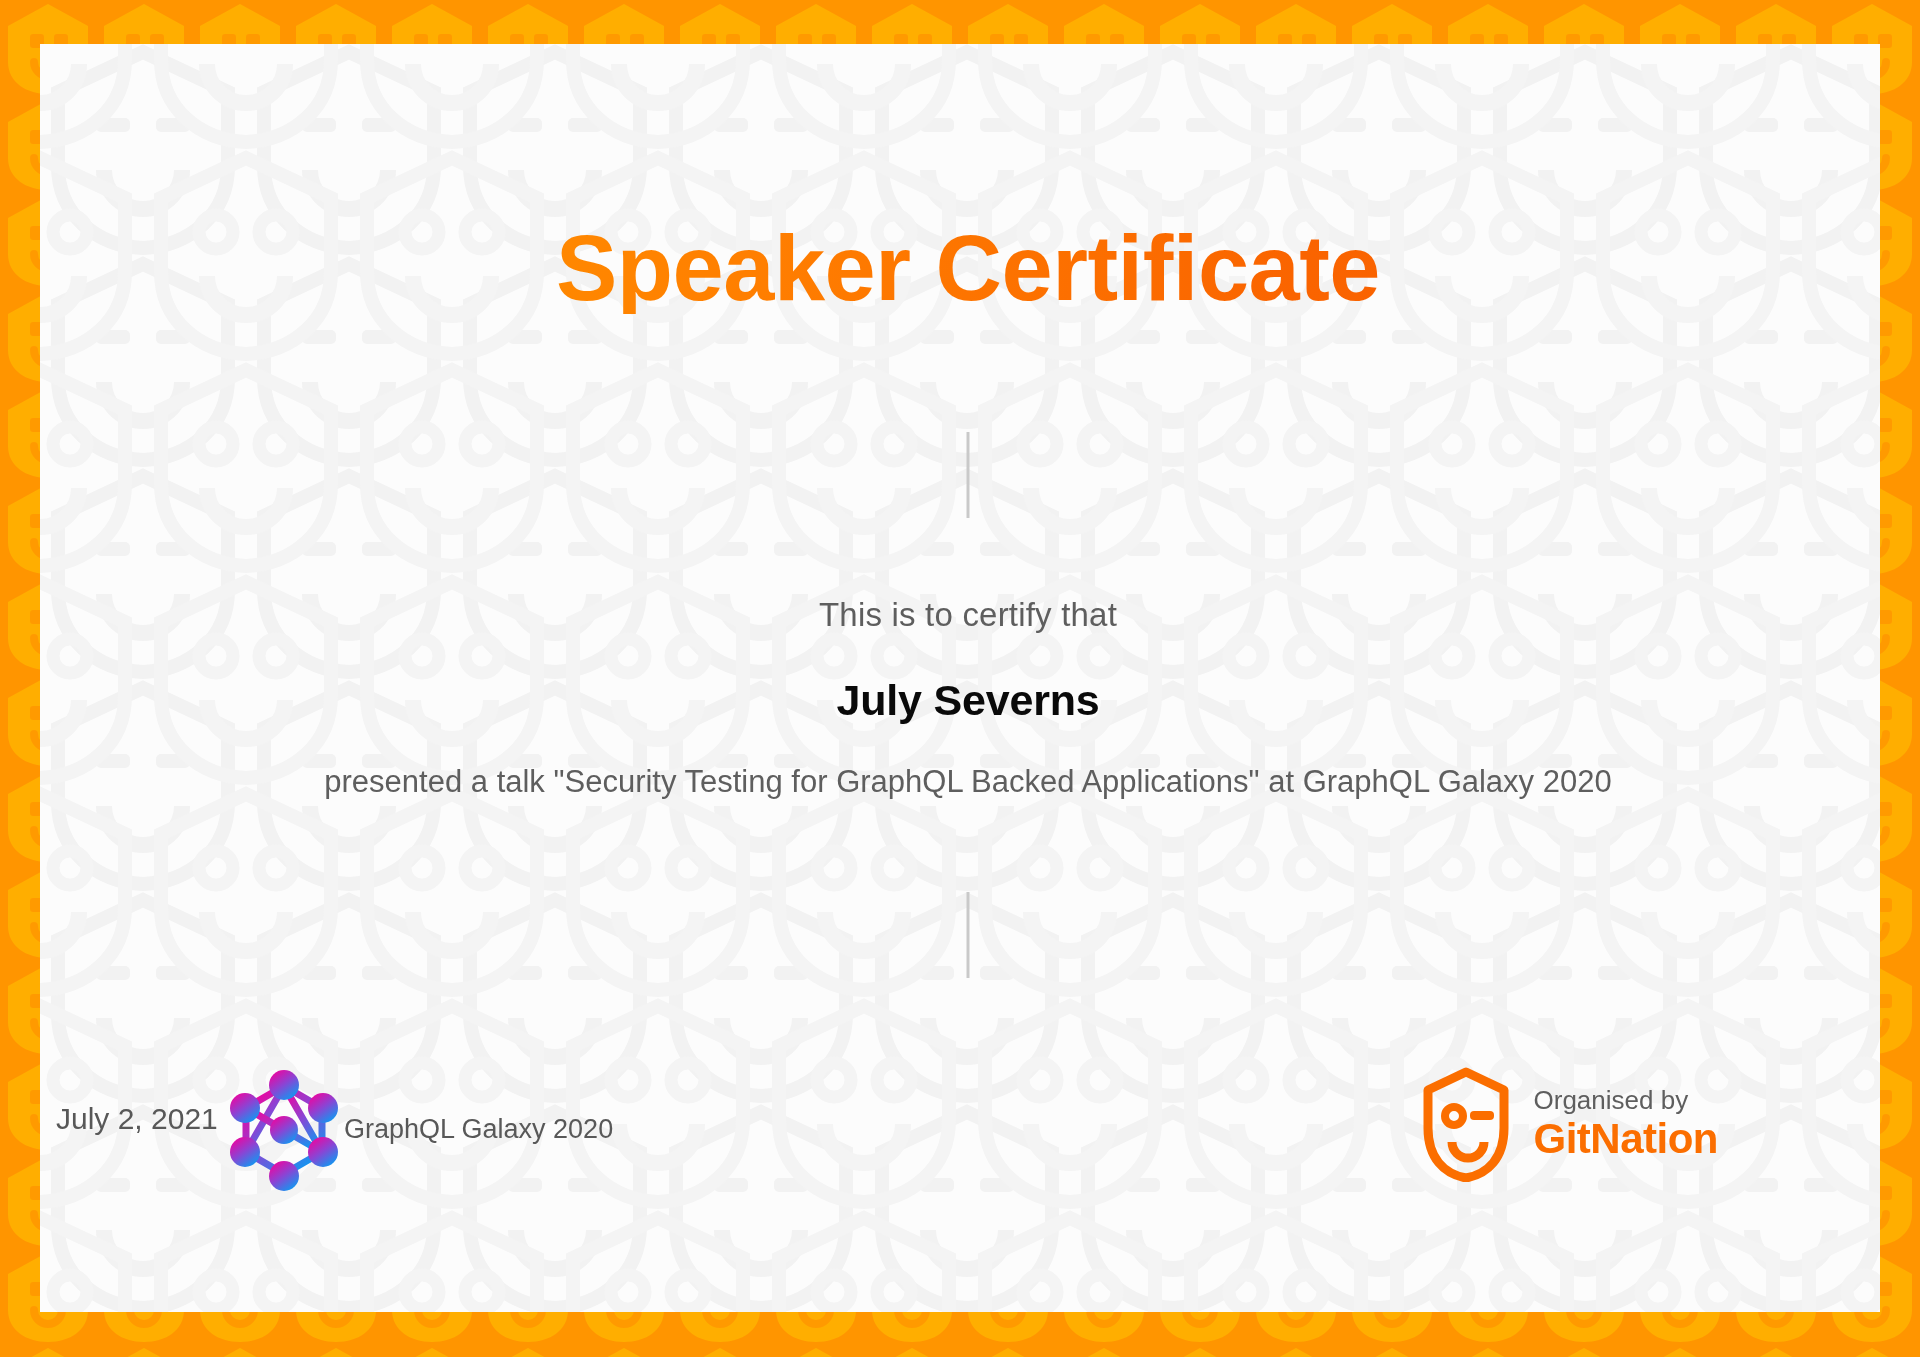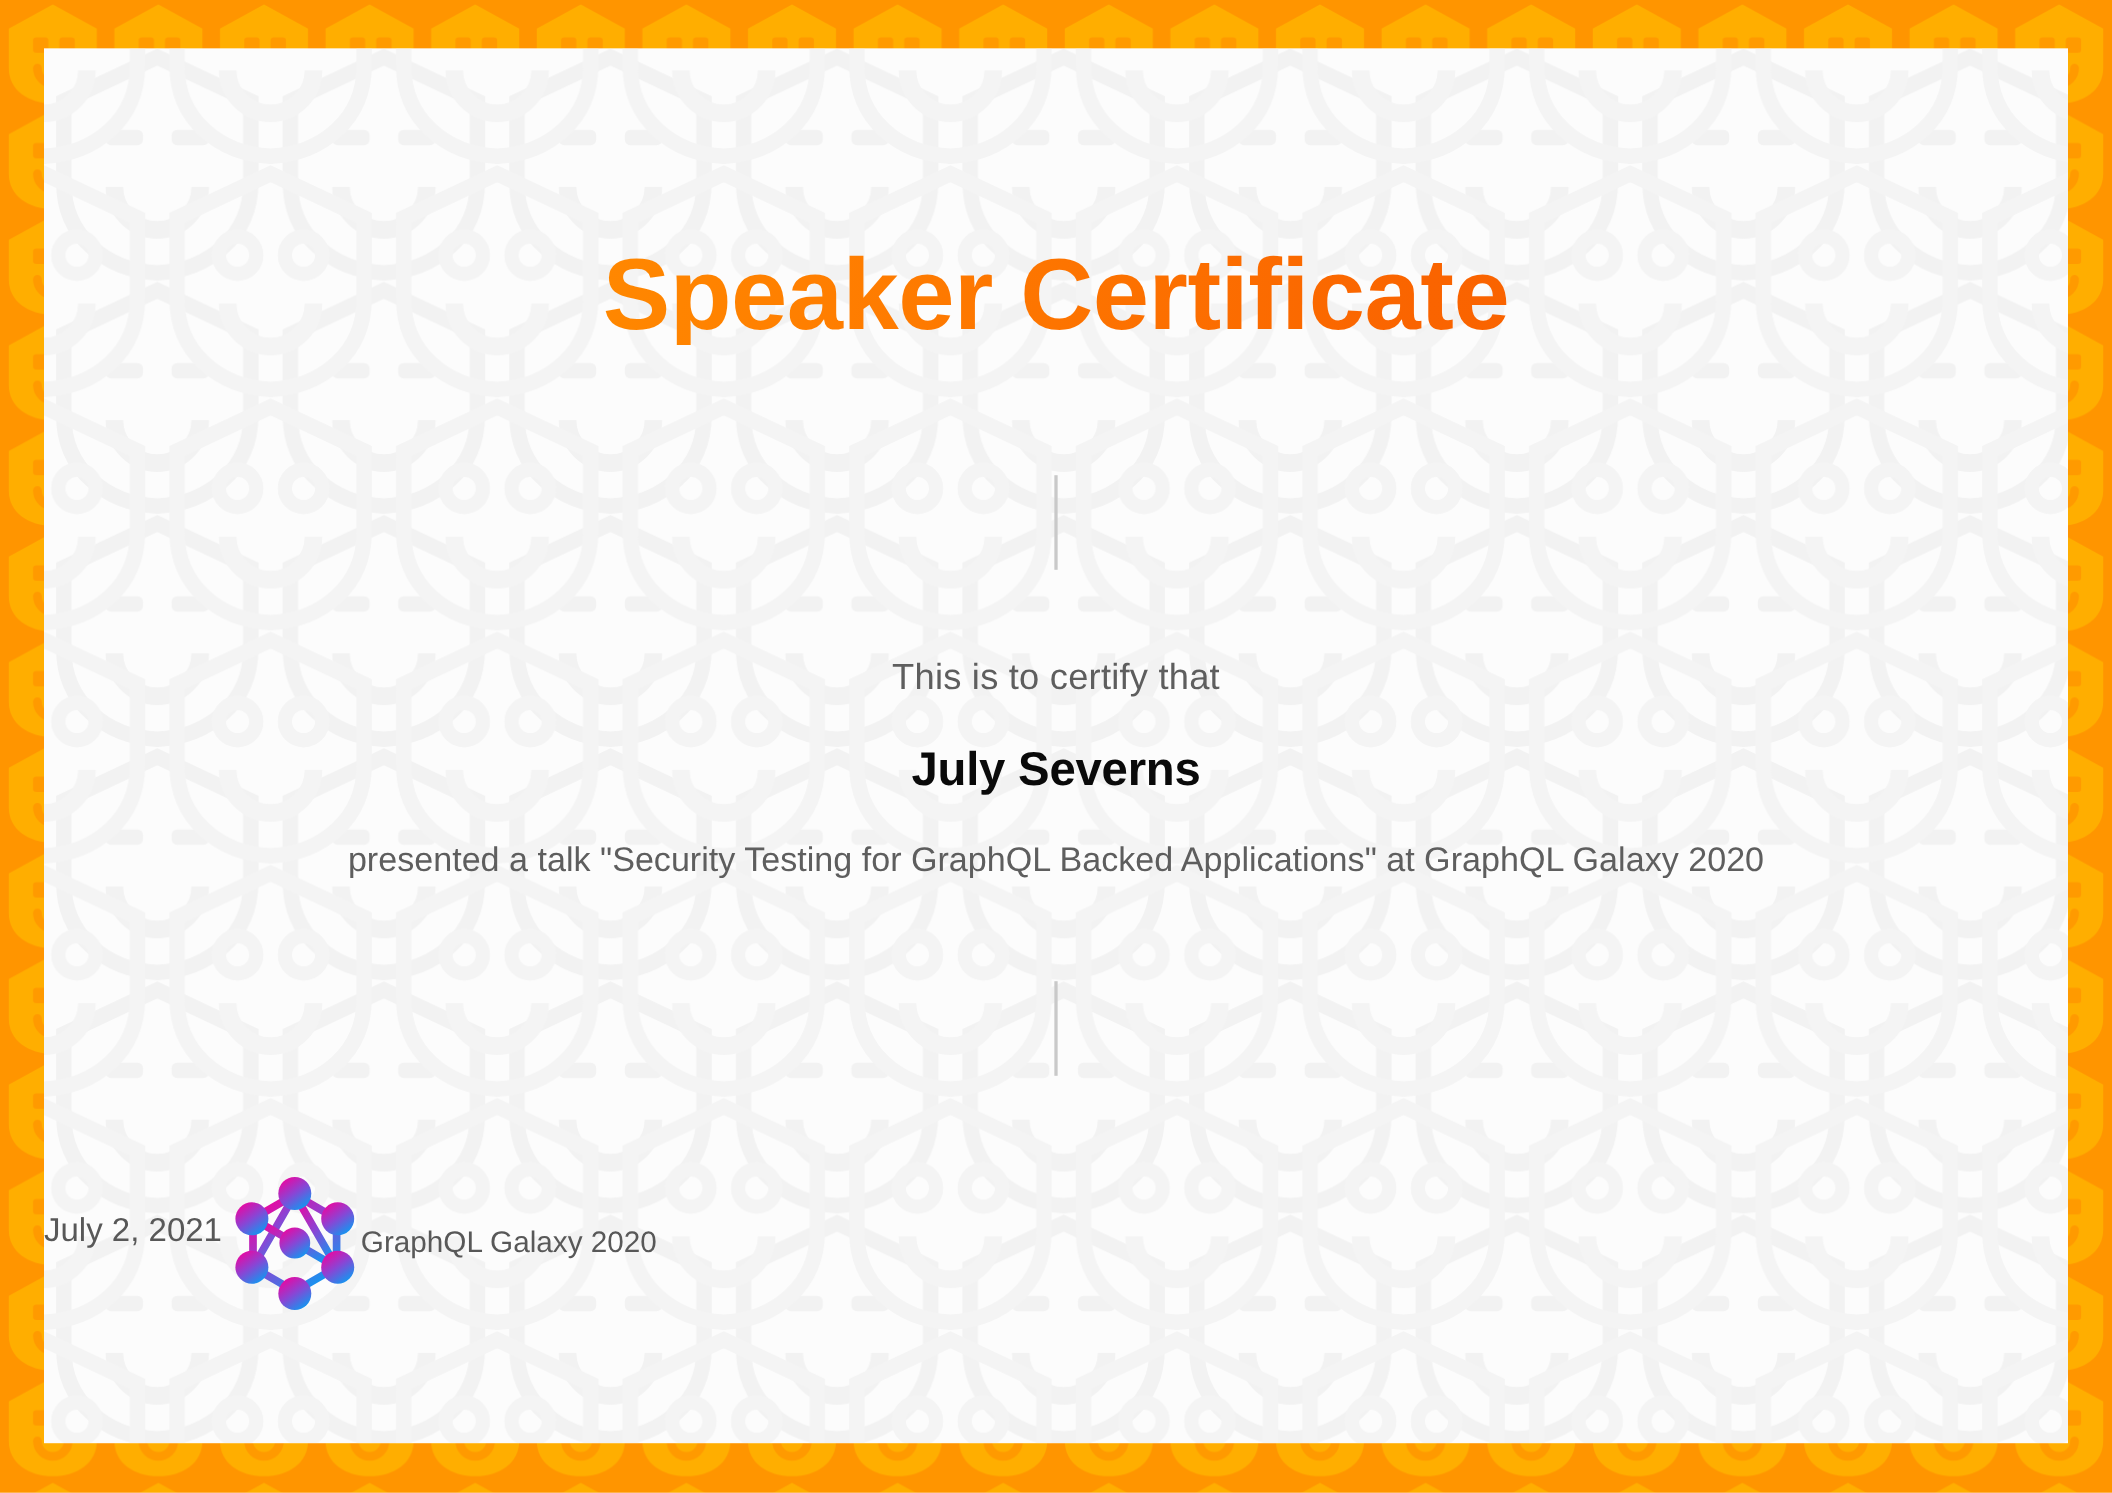--- a/index.html
+++ b/index.html
@@ -29,20 +29,21 @@
   
   .card {
     position: absolute;
     left: 40px;
     top: 44px;
     width: 1840px;
     height: 1268px;
     background: #FCFCFC;
     z-index: 2;
     overflow: hidden;
+    padding-left: 16px;
   }
 
   .watermark {
     position: absolute;
     inset: 0;
     z-index: 0;
     pointer-events: none;
   }
 
   .card-content {
@@ -250,16 +251,28 @@
             <circle cx="99" cy="88" r="15"></circle>
             <circle cx="60" cy="112" r="15"></circle>
             <circle cx="60" cy="66" r="14"></circle>
           </g>
         </svg>
         <span class="event-name">GraphQL Galaxy 2020</span>
       </div>
 
       <div class="footer-date">July 2, 2021</div>
 
+      <div class="footer-right">
+        <svg width="92" height="116" viewBox="0 0 92 116" aria-hidden="true">
+          <path d="M46 6 L84 24 L84 62 C84 92 68 108 46 112 C24 108 8 92 8 62 L8 24 Z" fill="none" stroke="#FB6E00" stroke-width="9" stroke-linejoin="round"></path>
+          <circle cx="34" cy="50" r="9" fill="none" stroke="#FB6E00" stroke-width="8"></circle>
+          <rect x="50" y="45" width="24" height="9" rx="4" fill="#FB6E00"></rect>
+          <path d="M32 76 a16 16 0 0 0 32 0" fill="none" stroke="#FB6E00" stroke-width="9" stroke-linecap="butt"></path>
+        </svg>
+        <div class="org-text">
+          <div class="org-by">Organised by</div>
+          <div class="org-name">GitNation</div>
+        </div>
+      </div>
 
     </div>
   </div>
 </div>
 
 </body></html>

